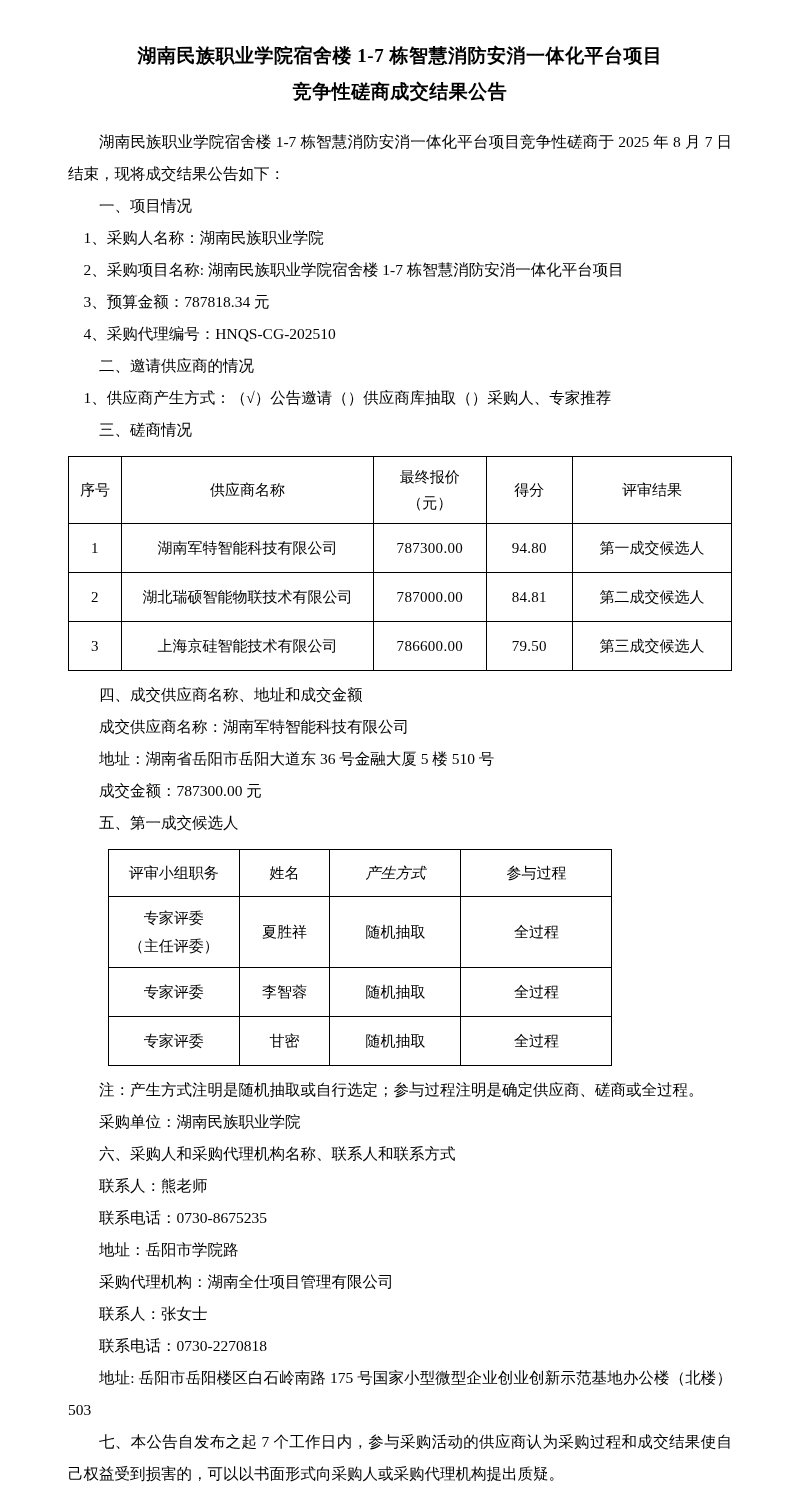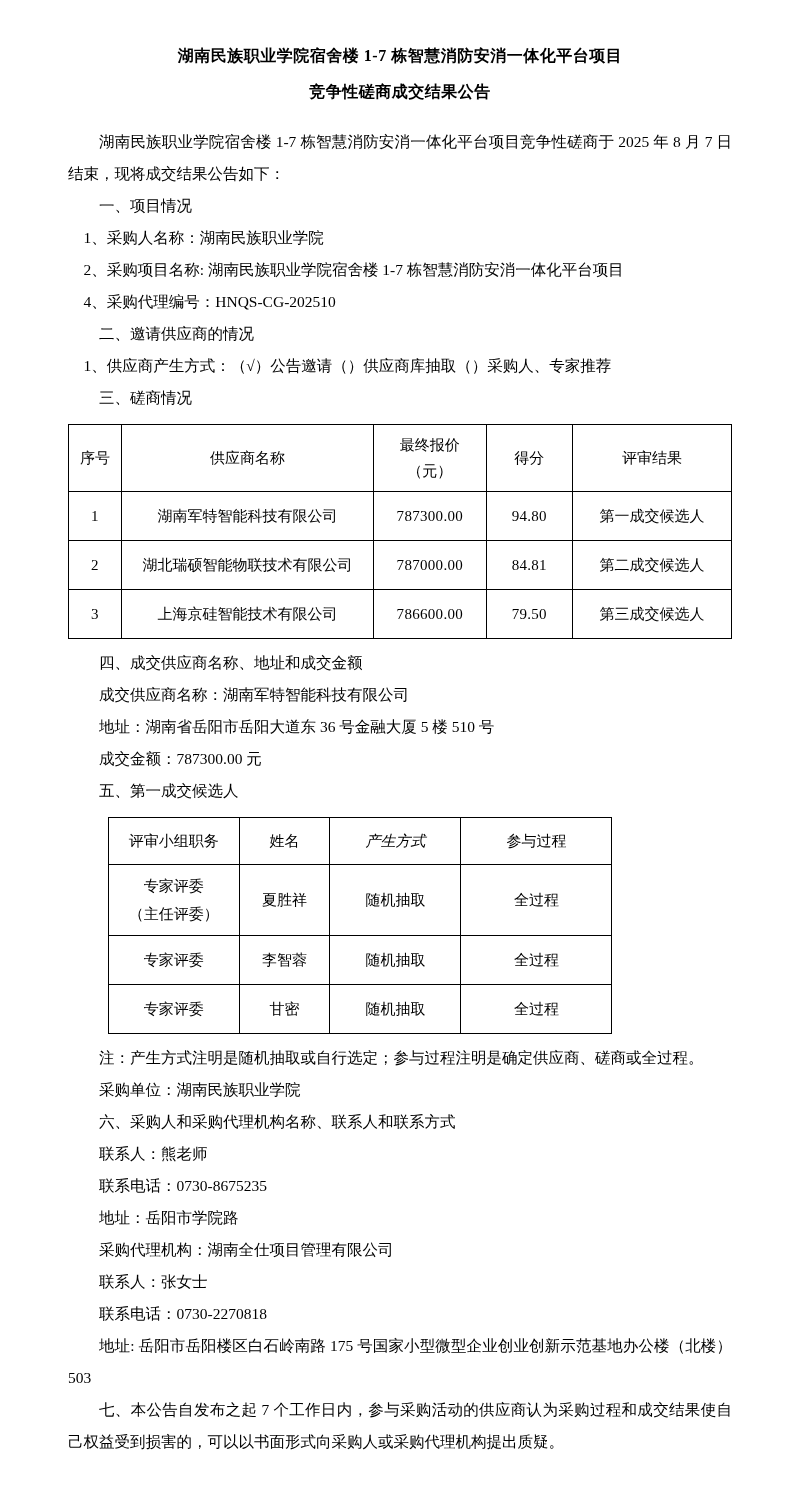--- a/index.html
+++ b/index.html
@@ -16,21 +16,21 @@
   .page {
     width: 800px;
     min-height: 1495px;
     box-sizing: border-box;
     padding: 28px 68px 20px 68px;
     background: #ffffff;
   }
   .doc-title {
     text-align: center;
     font-weight: bold;
-    font-size: 16px;
+    font-size: 19px;
     line-height: 36px;
     letter-spacing: 0.5px;
     margin: 10px 0 16px 0;
   }
   .doc-title .line2 {
     display: block;
   }
   .para {
     font-size: 15.5px;
     line-height: 32px;
@@ -100,20 +100,21 @@
   <h1 class="doc-title">
     <span>湖南民族职业学院宿舍楼 1-7 栋智慧消防安消一体化平台项目</span>
     <span class="line2">竞争性磋商成交结果公告</span>
   </h1>
 
   <p class="para indent lead">湖南民族职业学院宿舍楼 1-7 栋智慧消防安消一体化平台项目竞争性磋商于 2025 年 8 月 7 日结束，现将成交结果公告如下：</p>
 
   <p class="para sec">一、项目情况</p>
   <p class="para item">1、采购人名称：湖南民族职业学院</p>
   <p class="para item">2、采购项目名称: 湖南民族职业学院宿舍楼 1-7 栋智慧消防安消一体化平台项目</p>
+  <p class="para item">3、预算金额：787818.34 元</p>
   <p class="para item">4、采购代理编号：HNQS-CG-202510</p>
 
   <p class="para sec">二、邀请供应商的情况</p>
   <p class="para item">1、供应商产生方式：（√）公告邀请（）供应商库抽取（）采购人、专家推荐</p>
 
   <p class="para sec">三、磋商情况</p>
 
   <table class="grid bidders">
     <thead>
       <tr>

